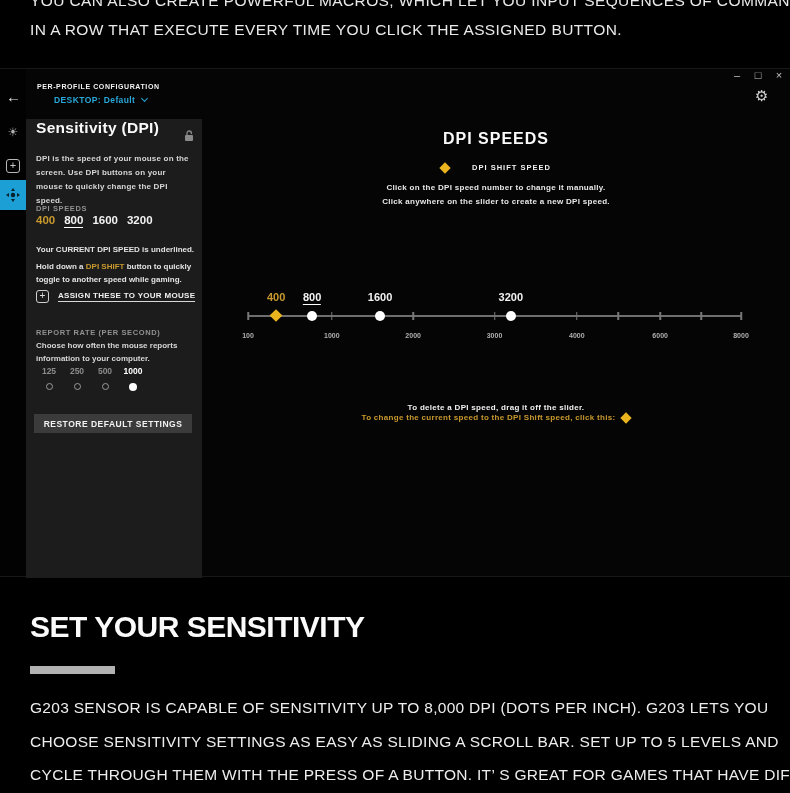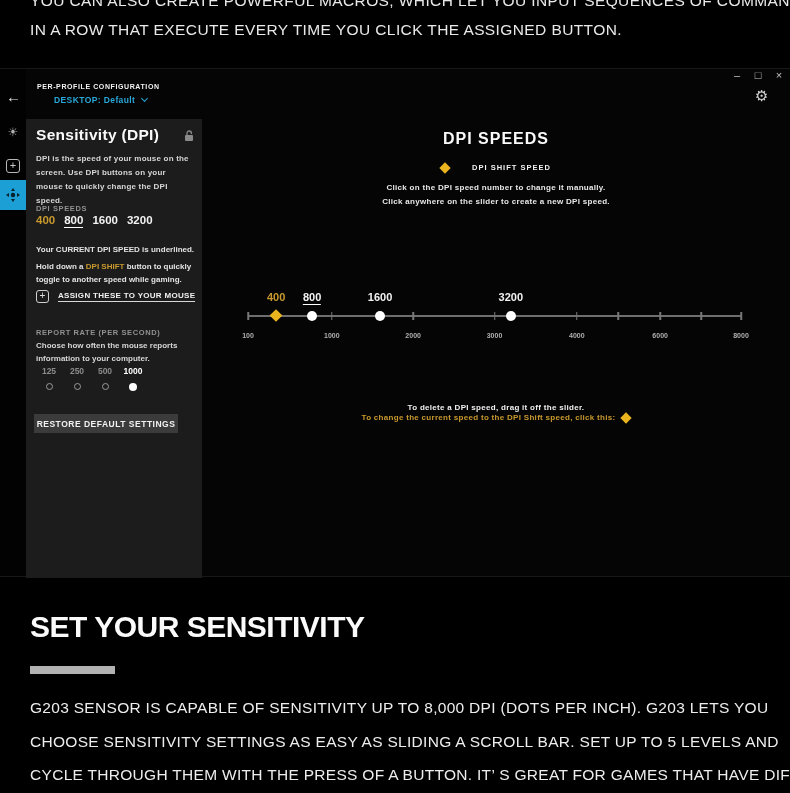--- a/index.html
+++ b/index.html
@@ -33,21 +33,21 @@
   .sidebar { position:absolute; left:0; top:0; width:26px; height:100%; background:#020202; }
   .side-icon { position:absolute; left:0; width:26px; text-align:center; color:#b0b0b0; }
   .sun { top:56px; font-size:12px; }
   .plus-sq { position:absolute; left:6px; top:90px; width:14px; height:14px; border:1.5px solid #b8b8b8;
              border-radius:3px; color:#c9c9c9; font-size:11px; line-height:11px; text-align:center; }
   .active-item { position:absolute; left:0; top:111px; width:26px; height:30px; background:#1b9fd4;
                  display:flex; align-items:center; justify-content:center; }
 
   
   .panel { position:absolute; left:26px; top:50px; width:176px; height:459px; background:#1c1c1c; }
-  .panel-title { position:absolute; left:10px; top:7px; font-size:15.5px; font-weight:600;
+  .panel-title { position:absolute; left:10px; top:0; font-size:15.5px; font-weight:600;
                  letter-spacing:.3px; color:#fafafa; }
   .lock { position:absolute; right:8px; top:11px; }
   .panel-desc { position:absolute; left:10px; top:33px; width:154px; font-size:8px; font-weight:600;
                 line-height:14px; color:#d6d6d6; letter-spacing:.2px; }
   .mini-label { position:absolute; left:10px; font-size:7.5px; font-weight:700; letter-spacing:.6px; color:#919191; }
   .dpi-speeds-label { top:85px; }
   .dpi-values { position:absolute; left:10px; top:95px; display:flex; gap:9px;
                 font-size:11.5px; font-weight:700; color:#f2f2f2; }
   .dpi-val.gold { color:#c9992e; }
   .dpi-val.current { border-bottom:1.6px solid #fff; padding-bottom:1px; }
@@ -62,21 +62,21 @@
                   border-bottom:1px solid #d8d8d8; padding-bottom:1px; }
   .report-label { top:209px; }
   .report-desc { position:absolute; left:10px; top:221px; width:150px; font-size:8px; font-weight:600;
                  line-height:12.5px; color:#d6d6d6; }
   .rates { position:absolute; left:9px; top:247px; display:flex; }
   .rate-col { width:28px; text-align:center; }
   .rate-label { font-size:8.5px; font-weight:700; color:#8c8c8c; }
   .rate-label.selected { color:#fff; }
   .radio { width:7px; height:7px; border:1.5px solid #9a9a9a; border-radius:50%; margin:7px auto 0; }
   .radio.on { width:8px; height:8px; border:none; background:#fff; }
-  .restore-btn { position:absolute; left:8px; top:295px; width:144px; height:19px; background:#3b3b3b;
+  .restore-btn { position:absolute; left:8px; top:295px; width:158px; height:19px; background:#3b3b3b;
                  color:#f2f2f2; font-size:8.5px; font-weight:700; letter-spacing:.5px;
                  display:flex; align-items:center; justify-content:center; border:none; }
 
   
   .main { position:absolute; left:202px; top:0; width:588px; height:100%; }
   .centered { position:absolute; left:0; width:100%; text-align:center; }
   .main-title { top:61px; font-size:16px; font-weight:600; letter-spacing:1px; color:#fafafa; }
   .legend { position:absolute; top:94px; left:0; width:100%; display:flex; justify-content:center;
             align-items:center; gap:23px; }
   .diamond { background:#eab41f; transform:rotate(45deg); }

